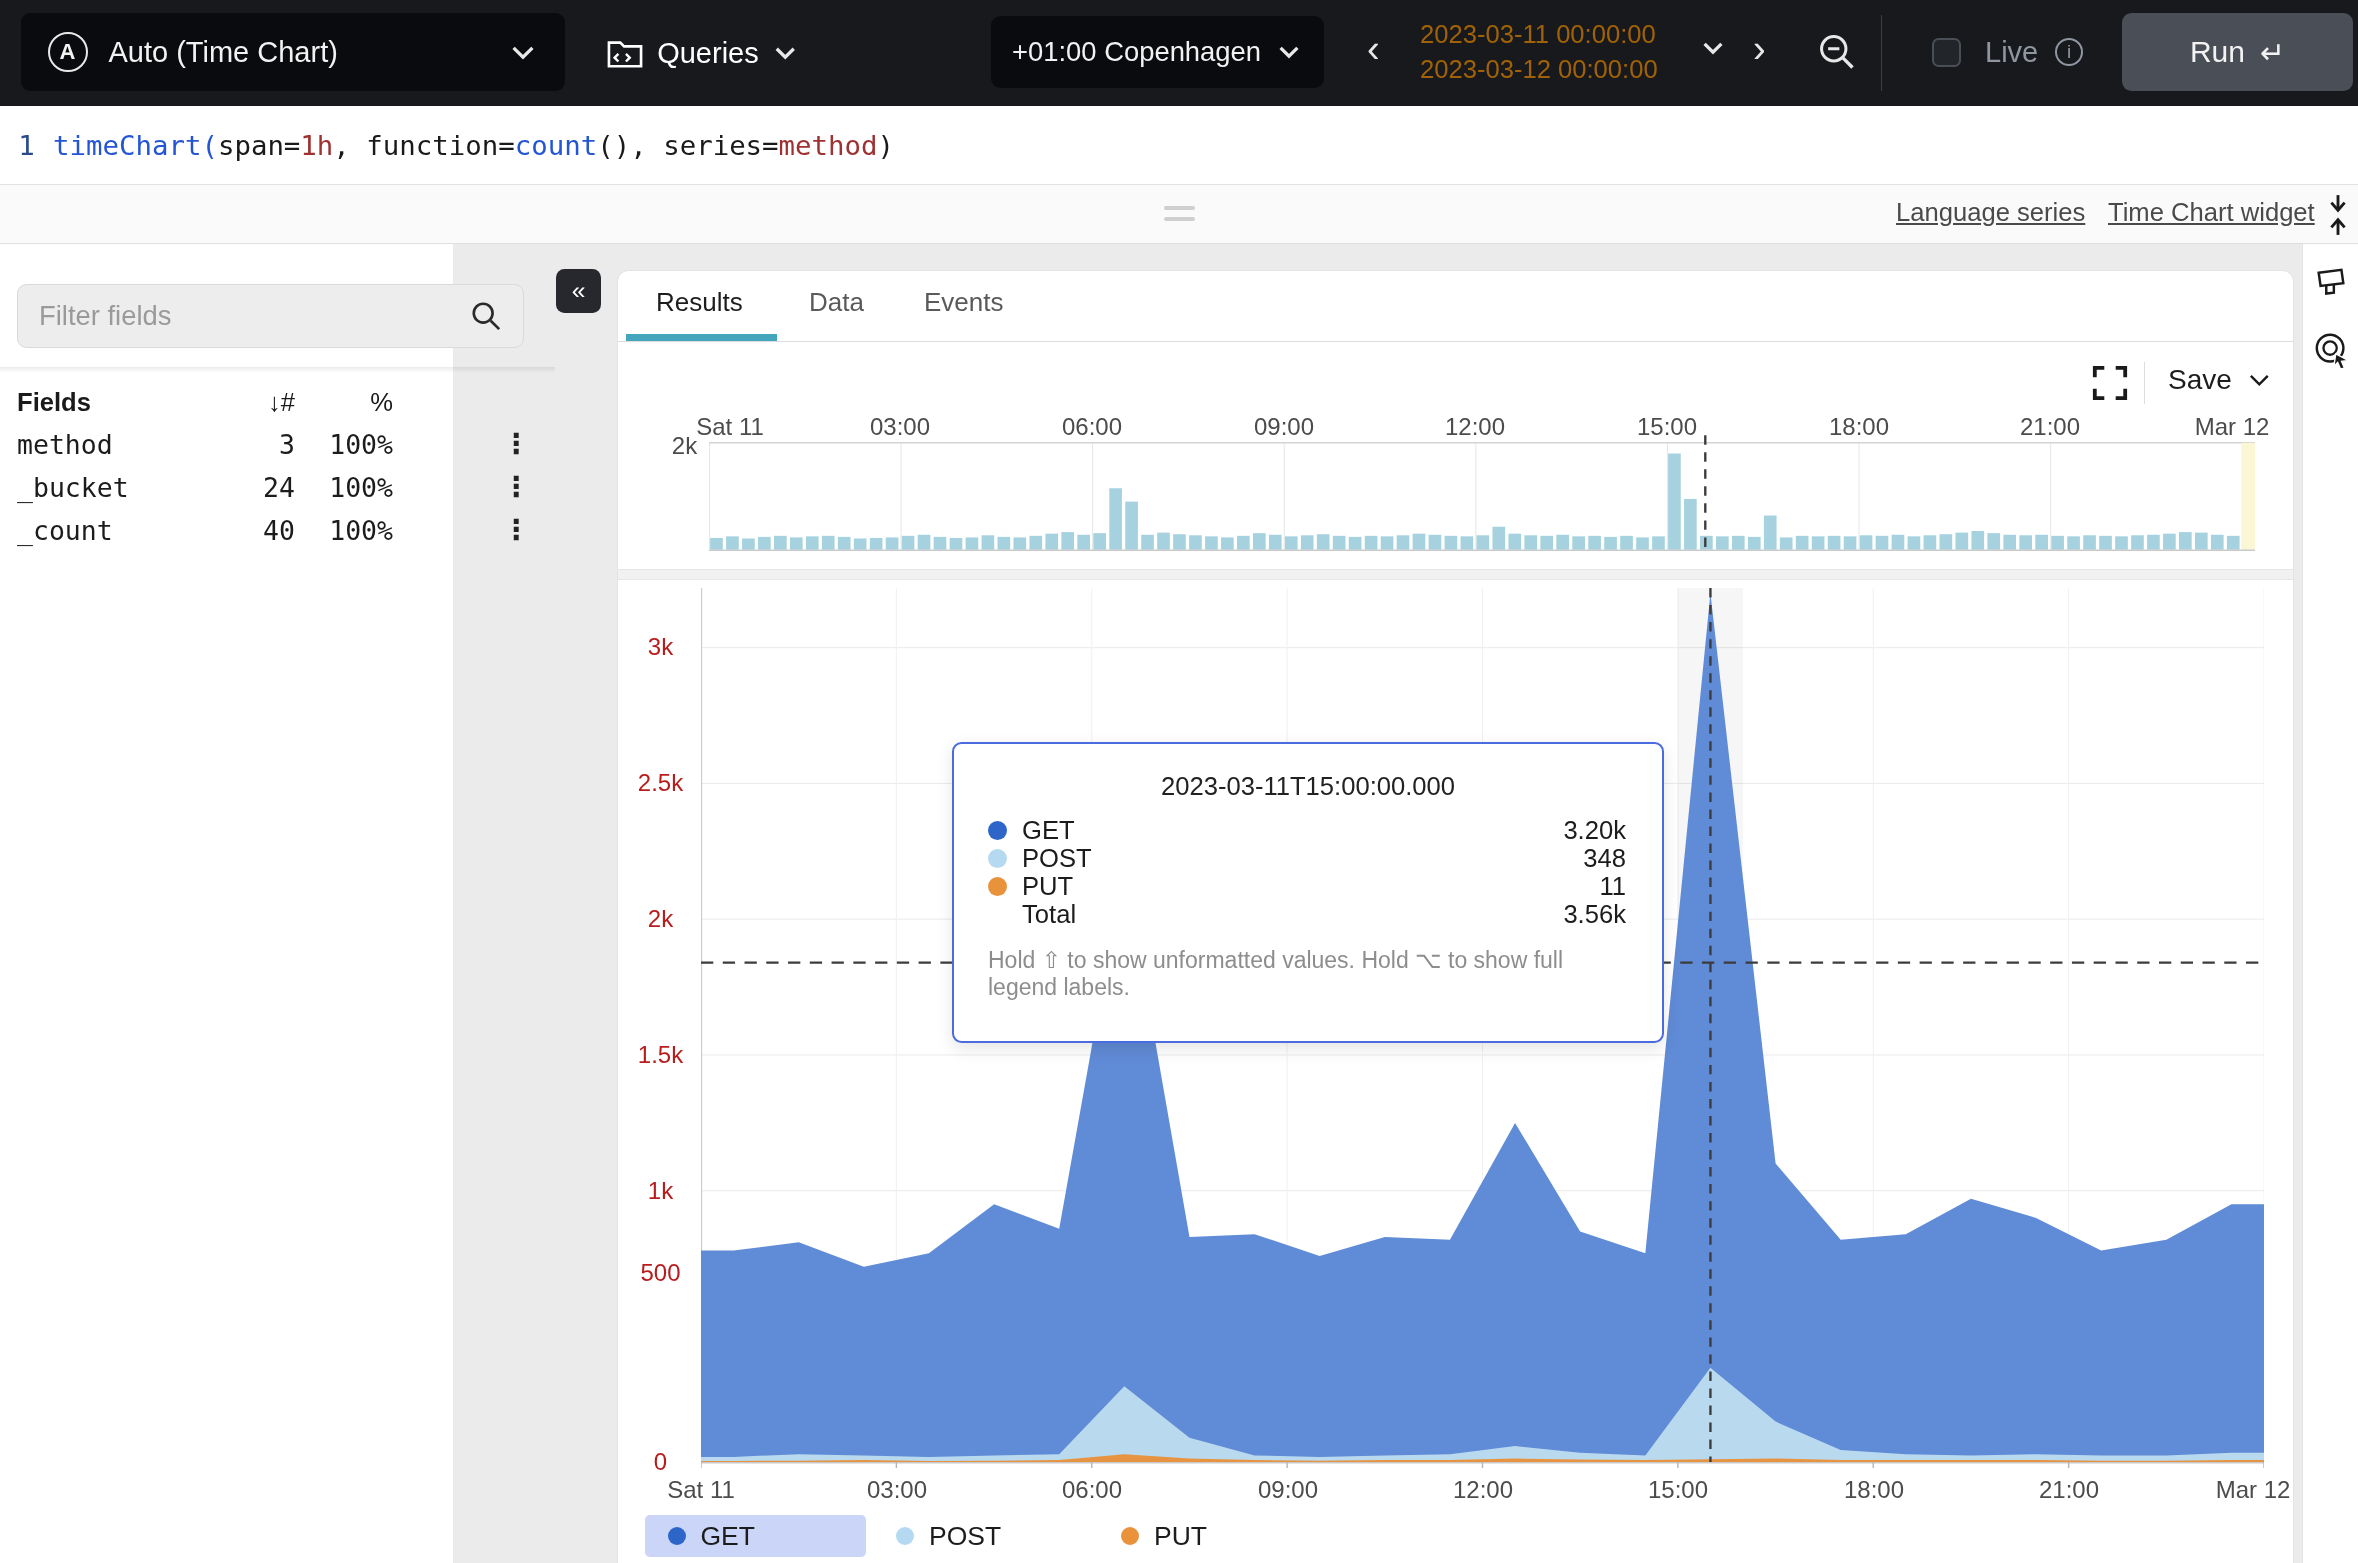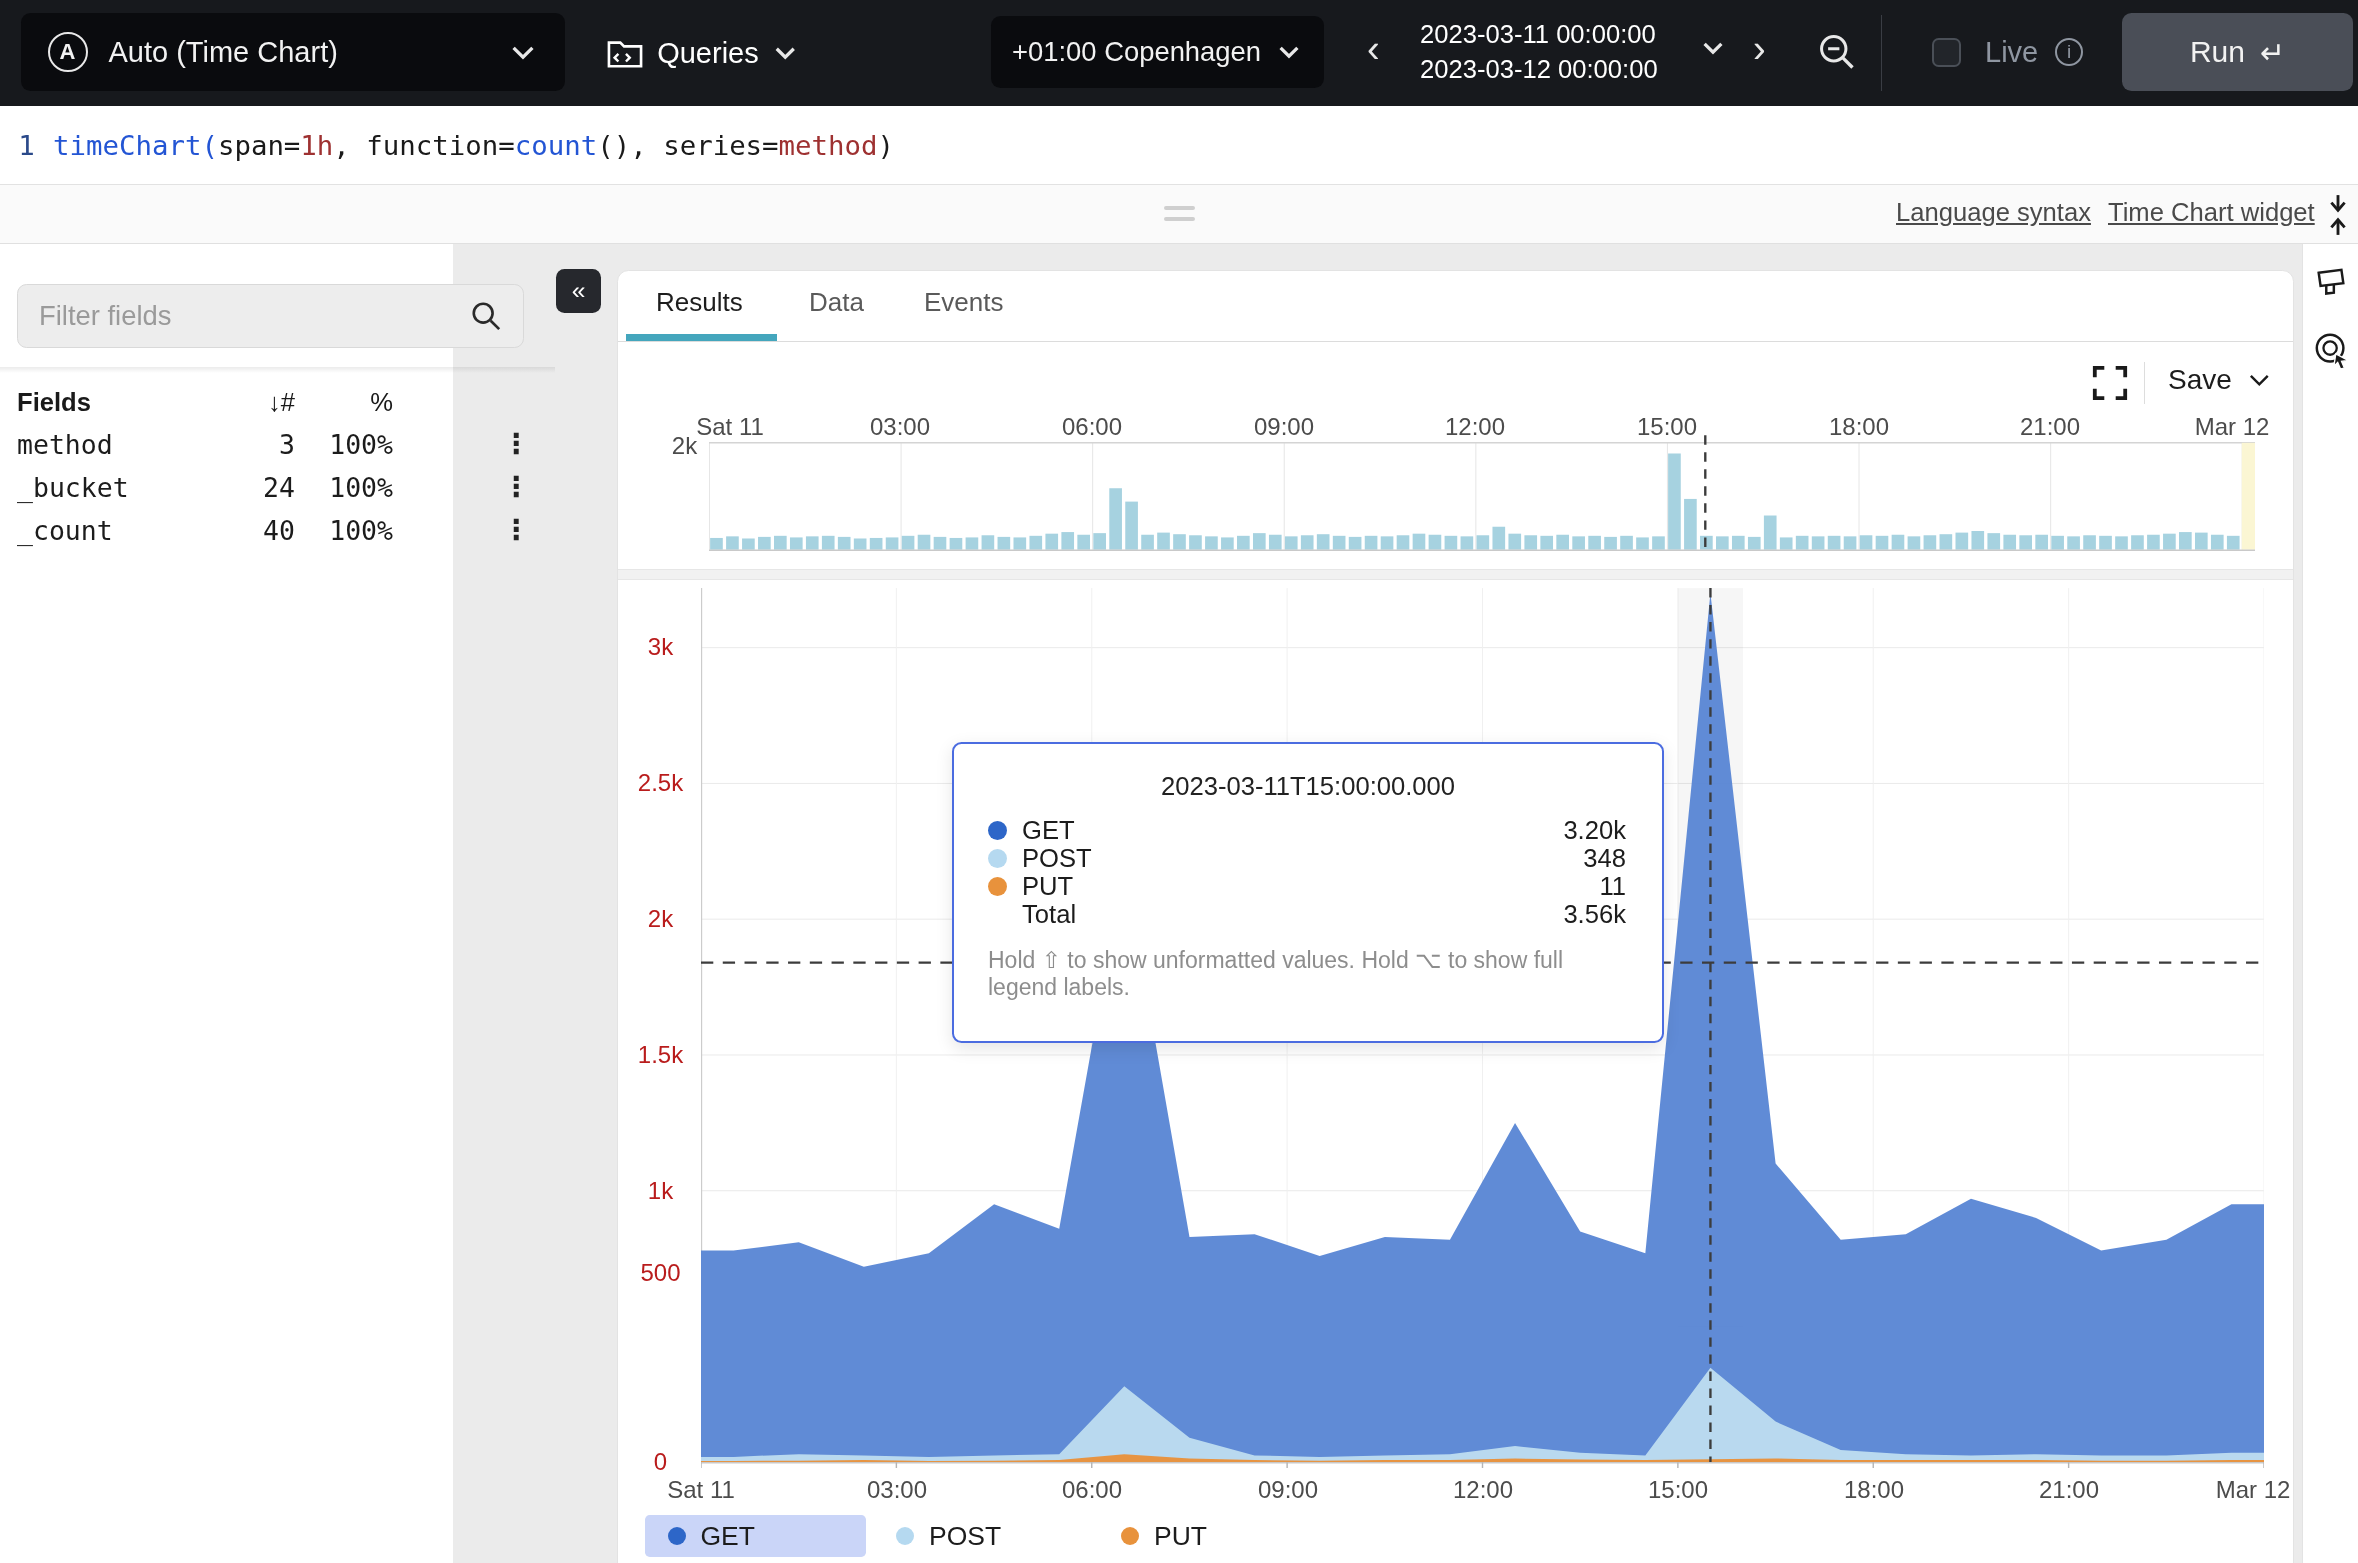--- a/index.html
+++ b/index.html
@@ -9,21 +9,21 @@
   #topbar { position:absolute; left:0; top:0; width:2358px; height:106px; background:#17191d; }
   .dark-btn { position:absolute; background:#0a0b0e; border-radius:9.5px; display:flex; align-items:center; color:#f2f2f2; cursor:pointer; }
   #auto-btn { left:21px; top:13.2px; width:544px; height:78px; padding:0 26.5px; font-size:29px; }
   #auto-btn .a-circle { width:40px; height:40px; border:2.8px solid #e8e8e8; border-radius:50%;
      display:flex; align-items:center; justify-content:center; font-size:22px; font-weight:bold; margin-right:21px; flex:0 0 auto;}
   #auto-btn .lbl { flex:1; }
   #queries-btn { position:absolute; left:606px; top:0; height:106px; display:flex; align-items:center; gap:13.2px; color:#fff; font-size:29px; cursor:pointer; }
   #tz-btn { left:991px; top:16px; width:333px; height:72px; padding:0 21px; font-size:27.4px; justify-content:space-between; }
   .chev { stroke:#e8e8e8; stroke-width:3.5; fill:none; }
   .nav-arrow { position:absolute; top:28px; color:#e8e8e8; font-size:38px; cursor:pointer; }
-  #time-range { position:absolute; left:1420px; top:17px; width:274px; color:#ffffff; font-size:25.6px; line-height:35px; text-align:left; cursor:pointer; }
+  #time-range { position:absolute; left:1420px; top:17px; width:274px; color:#a16207; font-size:25.6px; line-height:35px; text-align:left; cursor:pointer; }
   #range-chev { position:absolute; left:1699px; top:40px; }
   #zoomout-icon { position:absolute; left:1815px; top:30px; cursor:pointer; }
   #tb-divider { position:absolute; left:1881px; top:15px; width:0.9px; height:76px; background:#3a3d44; }
   #live-box { position:absolute; left:1932px; top:38px; width:29px; height:29px; border:2.8px solid #4a4f57; border-radius:6.6px; background:#22252a; cursor:pointer; }
   #live-label { position:absolute; left:1985px; top:36px; color:#8f96a1; font-size:29px; }
   #info-icon { position:absolute; left:2055px; top:38px; width:28px; height:28px; border:2.4px solid #8f96a1; border-radius:50%; color:#8f96a1; font-size:19px; display:flex; align-items:center; justify-content:center; }
   #run-btn { left:2122px; top:13.2px; width:231px; height:78px; background:#4a4e57; justify-content:center; gap:15px; font-size:30px; }
   
   #query-row { position:absolute; left:0; top:106px; width:2358px; height:79px; background:#fff; border-bottom:0.9px solid #e2e2e2; display:flex; align-items:center; }
   #query-row .ln { width:53px; text-align:center; font:27.4px "DejaVu Sans Mono", monospace; color:#2b4a8a; }
@@ -139,21 +139,21 @@
 <div id="query-row">
   <span class="ln">1</span>
   <span id="query-code"><span class="tok-func">timeChart(</span><span class="tok-plain">span=</span><span class="tok-value">1h</span><span class="tok-plain">, function=</span><span class="tok-func">count</span><span class="tok-plain">()</span><span class="tok-plain">, series=</span><span class="tok-value">method</span><span class="tok-plain">)</span></span>
 </div>
 
 <div id="toolbar-row">
   <div id="drag-handle">
       <div></div>
       <div></div>
     </div>
-  <span class="toolbar-link" style="left:1896px;">Language syntax</span>
+  <span class="toolbar-link" style="left:1896px;">Language series</span>
   <span class="toolbar-link" style="left:2108px;">Time Chart widget</span>
   <svg id="collapse-icon" width="36" height="44" viewBox="0 0 38 46">
     <line x1="19" y1="2" x2="19" y2="16" stroke="#1a1a1a" stroke-width="3"></line>
     <polyline points="12,10 19,18 26,10" fill="none" stroke="#1a1a1a" stroke-width="3"></polyline>
     <line x1="19" y1="44" x2="19" y2="30" stroke="#1a1a1a" stroke-width="3"></line>
     <polyline points="12,36 19,28 26,36" fill="none" stroke="#1a1a1a" stroke-width="3"></polyline>
   </svg>
 </div>
 
 <div id="sidebar">

